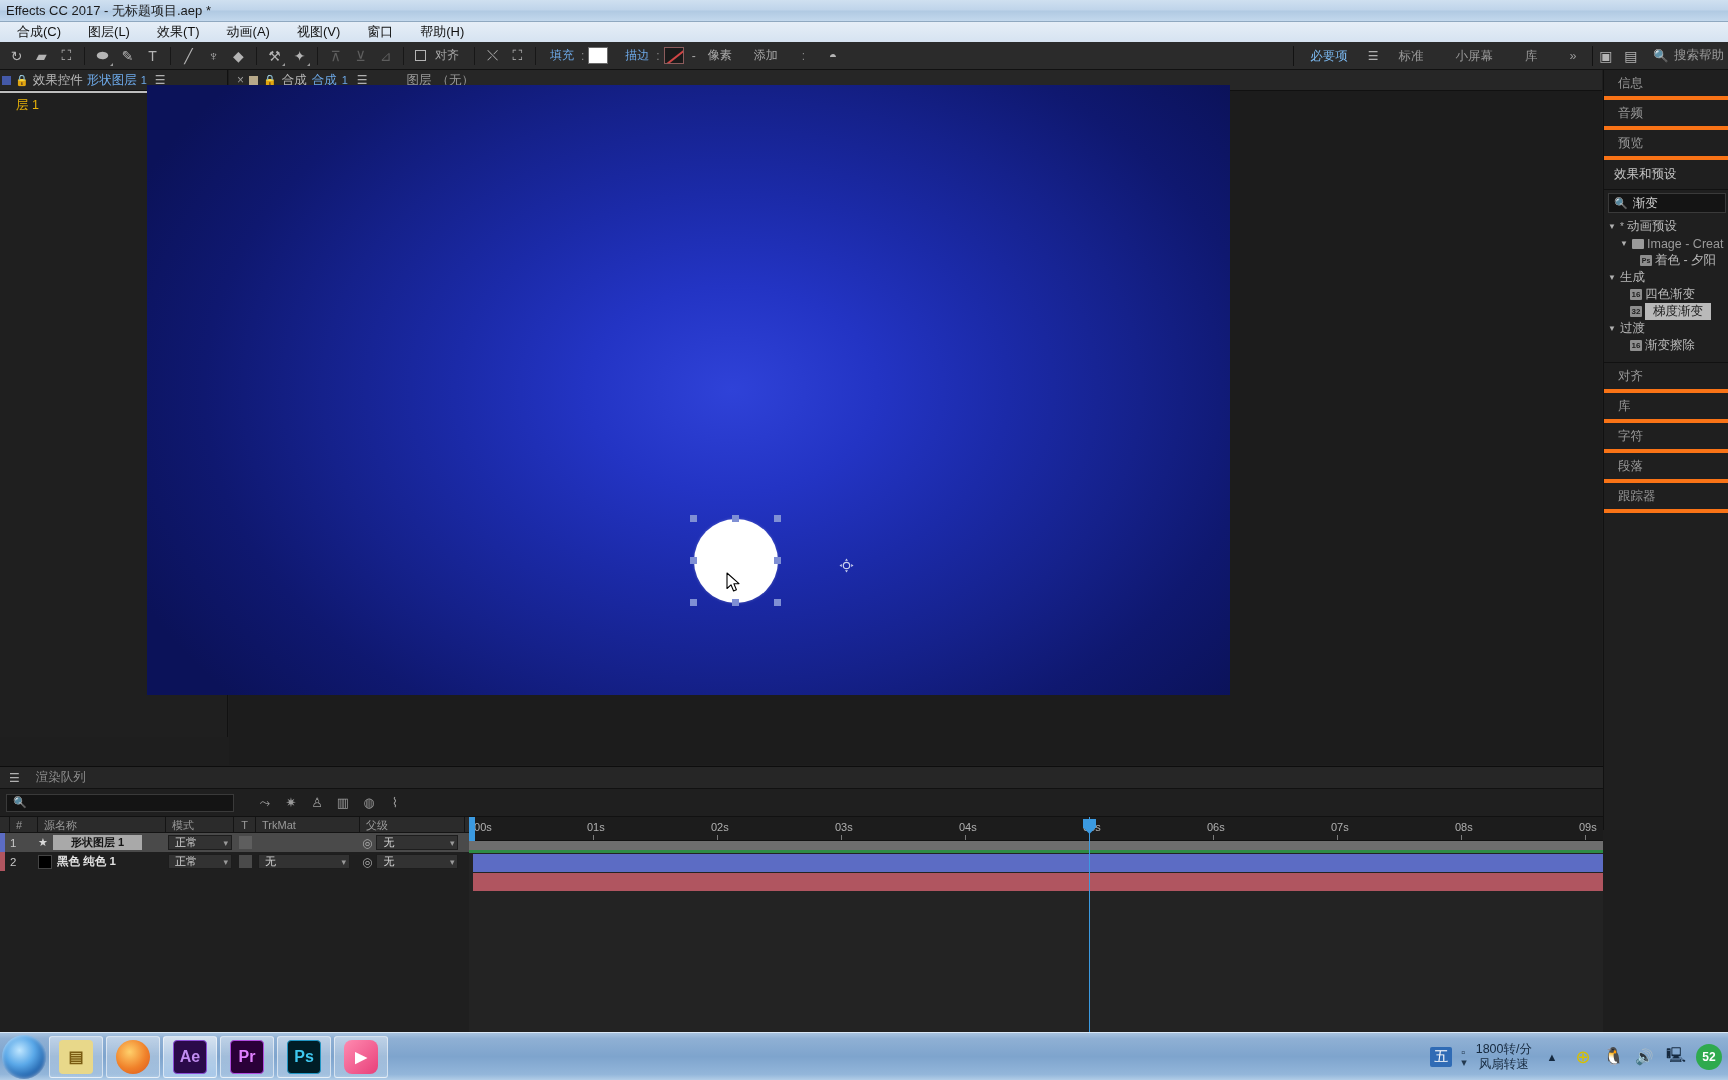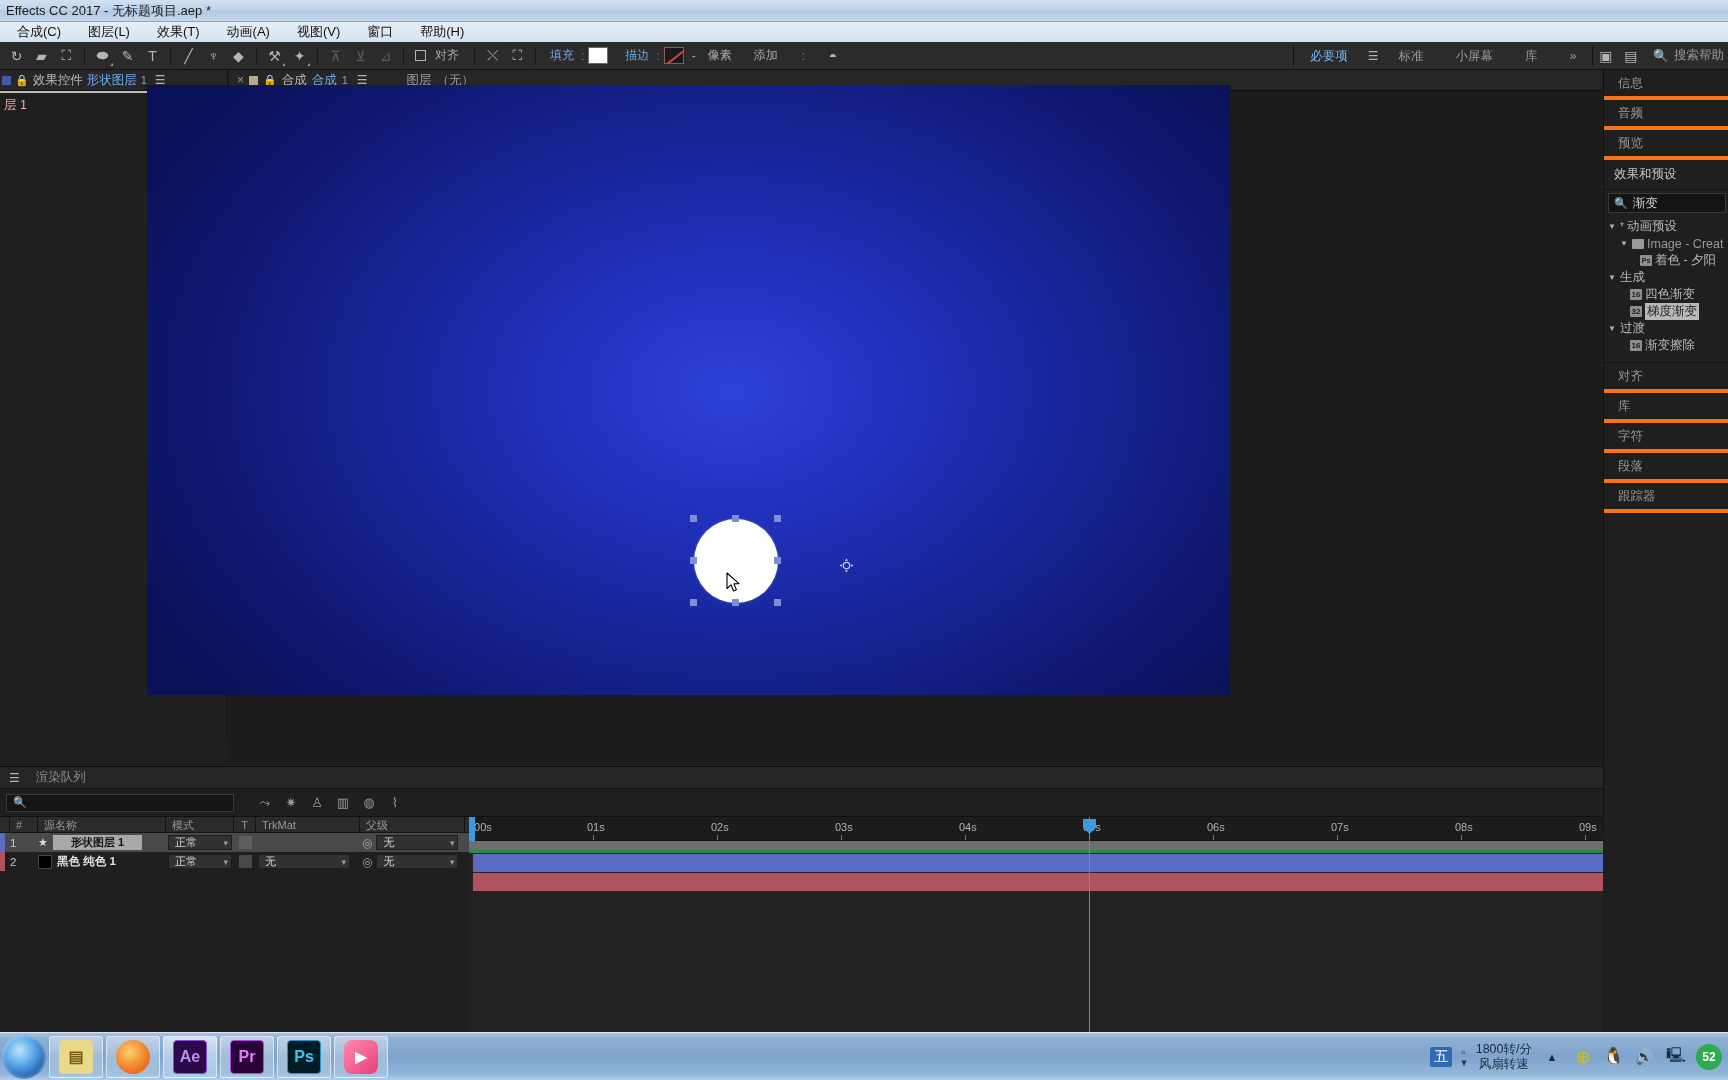--- a/index.html
+++ b/index.html
@@ -75,21 +75,21 @@
     border-bottom: 1px solid #111; padding-left: 2px; gap: 4px;
   }
   .tab-color-chip { width: 9px; height: 9px; background: #4459a8; }
   .tab-color-chip.tan { background: #b7a98a; }
   .lock-ico { font-size: 11px; color: #cfcfcf; }
   .tab-txt { font-size: 12.5px; color: #b8b8b8; white-space: nowrap; }
   .tab-txt.blue { color: #6da9e8; }
   .tab-txt.num { color: #6da9e8; font-size: 11px; }
   .hamb { color: #b0b0b0; font-size: 12px; padding: 0 4px; }
   .tab-underline { height: 2px; background: #bdbdbd; }
-  .panel-sub { font-size: 12.5px; color: #fca5a5; padding: 4px 4px; }
+  .panel-sub { font-size: 12.5px; color: #eab308; padding: 4px 4px; margin-left: 12px; }
 
   
   .comppanel {
     position: absolute; left: 229px; top: 70px; width: 1373px; height: 695px;
     background: #1c1c1c;
   }
   .comp-tabbar {
     height: 21px; background: #262626; display: flex; align-items: center;
     padding-left: 8px; gap: 5px; border-bottom: 1px solid #111;
   }
@@ -156,21 +156,21 @@
   }
   .rp-search {
     margin: 3px 2px 3px 4px; height: 20px; background: #141414; border: 1px solid #3a3a3a;
     display: flex; align-items: center; gap: 5px; padding-left: 5px; color: #cfcfcf; font-size: 12.5px;
   }
   .fx-tree { padding: 2px 0 2px 2px; }
   .fx-node {
     display: flex; align-items: center; gap: 3px; height: 17px;
     font-size: 12.5px; color: #b9b9b9; white-space: nowrap; overflow: hidden;
   }
-  .fx-node.sel span.lbl { background: #b9b9b9; color: #1c1c1c; padding: 0 2px; }
+  .fx-node.sel span.lbl { background: #b9b9b9; color: #1c1c1c; padding: 0 8px; }
   .tri { font-size: 8px; color: #b0b0b0; width: 9px; }
   .fx-badge {
     display: inline-flex; align-items: center; justify-content: center;
     width: 12px; height: 11px; background: #8e8e8e; color: #1c1c1c;
     font-size: 8px; font-weight: bold; border-radius: 1px;
   }
   .folder-ico { width: 12px; height: 10px; background: #9a9a9a; border-radius: 1px; }
 
   
   .timeline {

